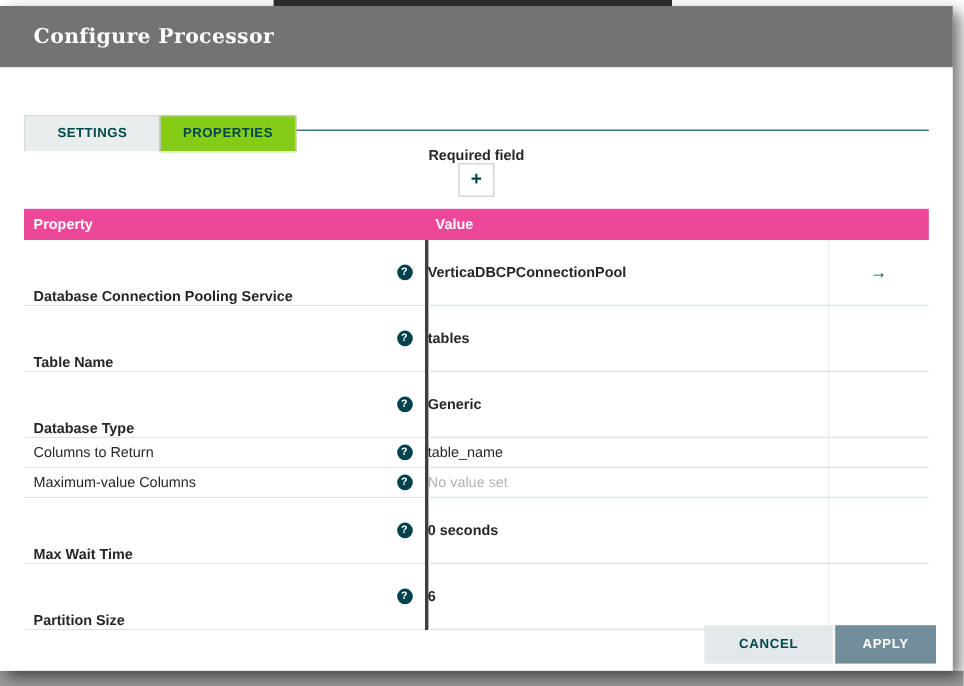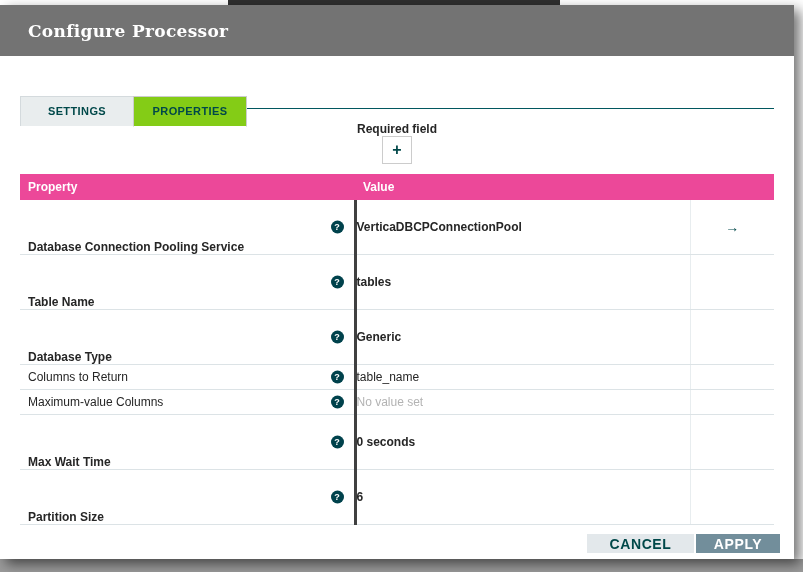--- a/index.html
+++ b/index.html
@@ -67,21 +67,21 @@
   }
   td.value-cell { padding-left:8px; border-left:3px solid #404040; cursor:pointer; }
   td.goto-cell { text-align:center; border-left:1px solid #e8edef; }
   tr.required .prop-name, tr.required .value-text { font-weight:bold;margin-top:40px; }
   .value-text.placeholder { color:#b3b3b3; font-weight:normal; }
   .goto-icon { color:#004849; font-weight:bold; font-size:14px; cursor:pointer; }
 
   
   .dialog-footer { position:absolute; right:14px; bottom:6px; display:flex; }
   .btn {
-    height:19px; border:none; font-size:14px; font-weight:bold; letter-spacing:0.6px;
+    height:32px; border:none; font-size:11px; font-weight:bold; letter-spacing:0.6px;
     cursor:pointer; font-family:inherit;
   }
   .btn-cancel { width:107px; background:#e3e8eb; color:#004849; margin-right:2px; }
   .btn-apply  { width:84px;  background:#728E9B; color:#ffffff; }
 </style>
 </head>
 <body>
 
 <div class="canvas-strip"></div>
 <div class="page-bottom-strip"></div>

